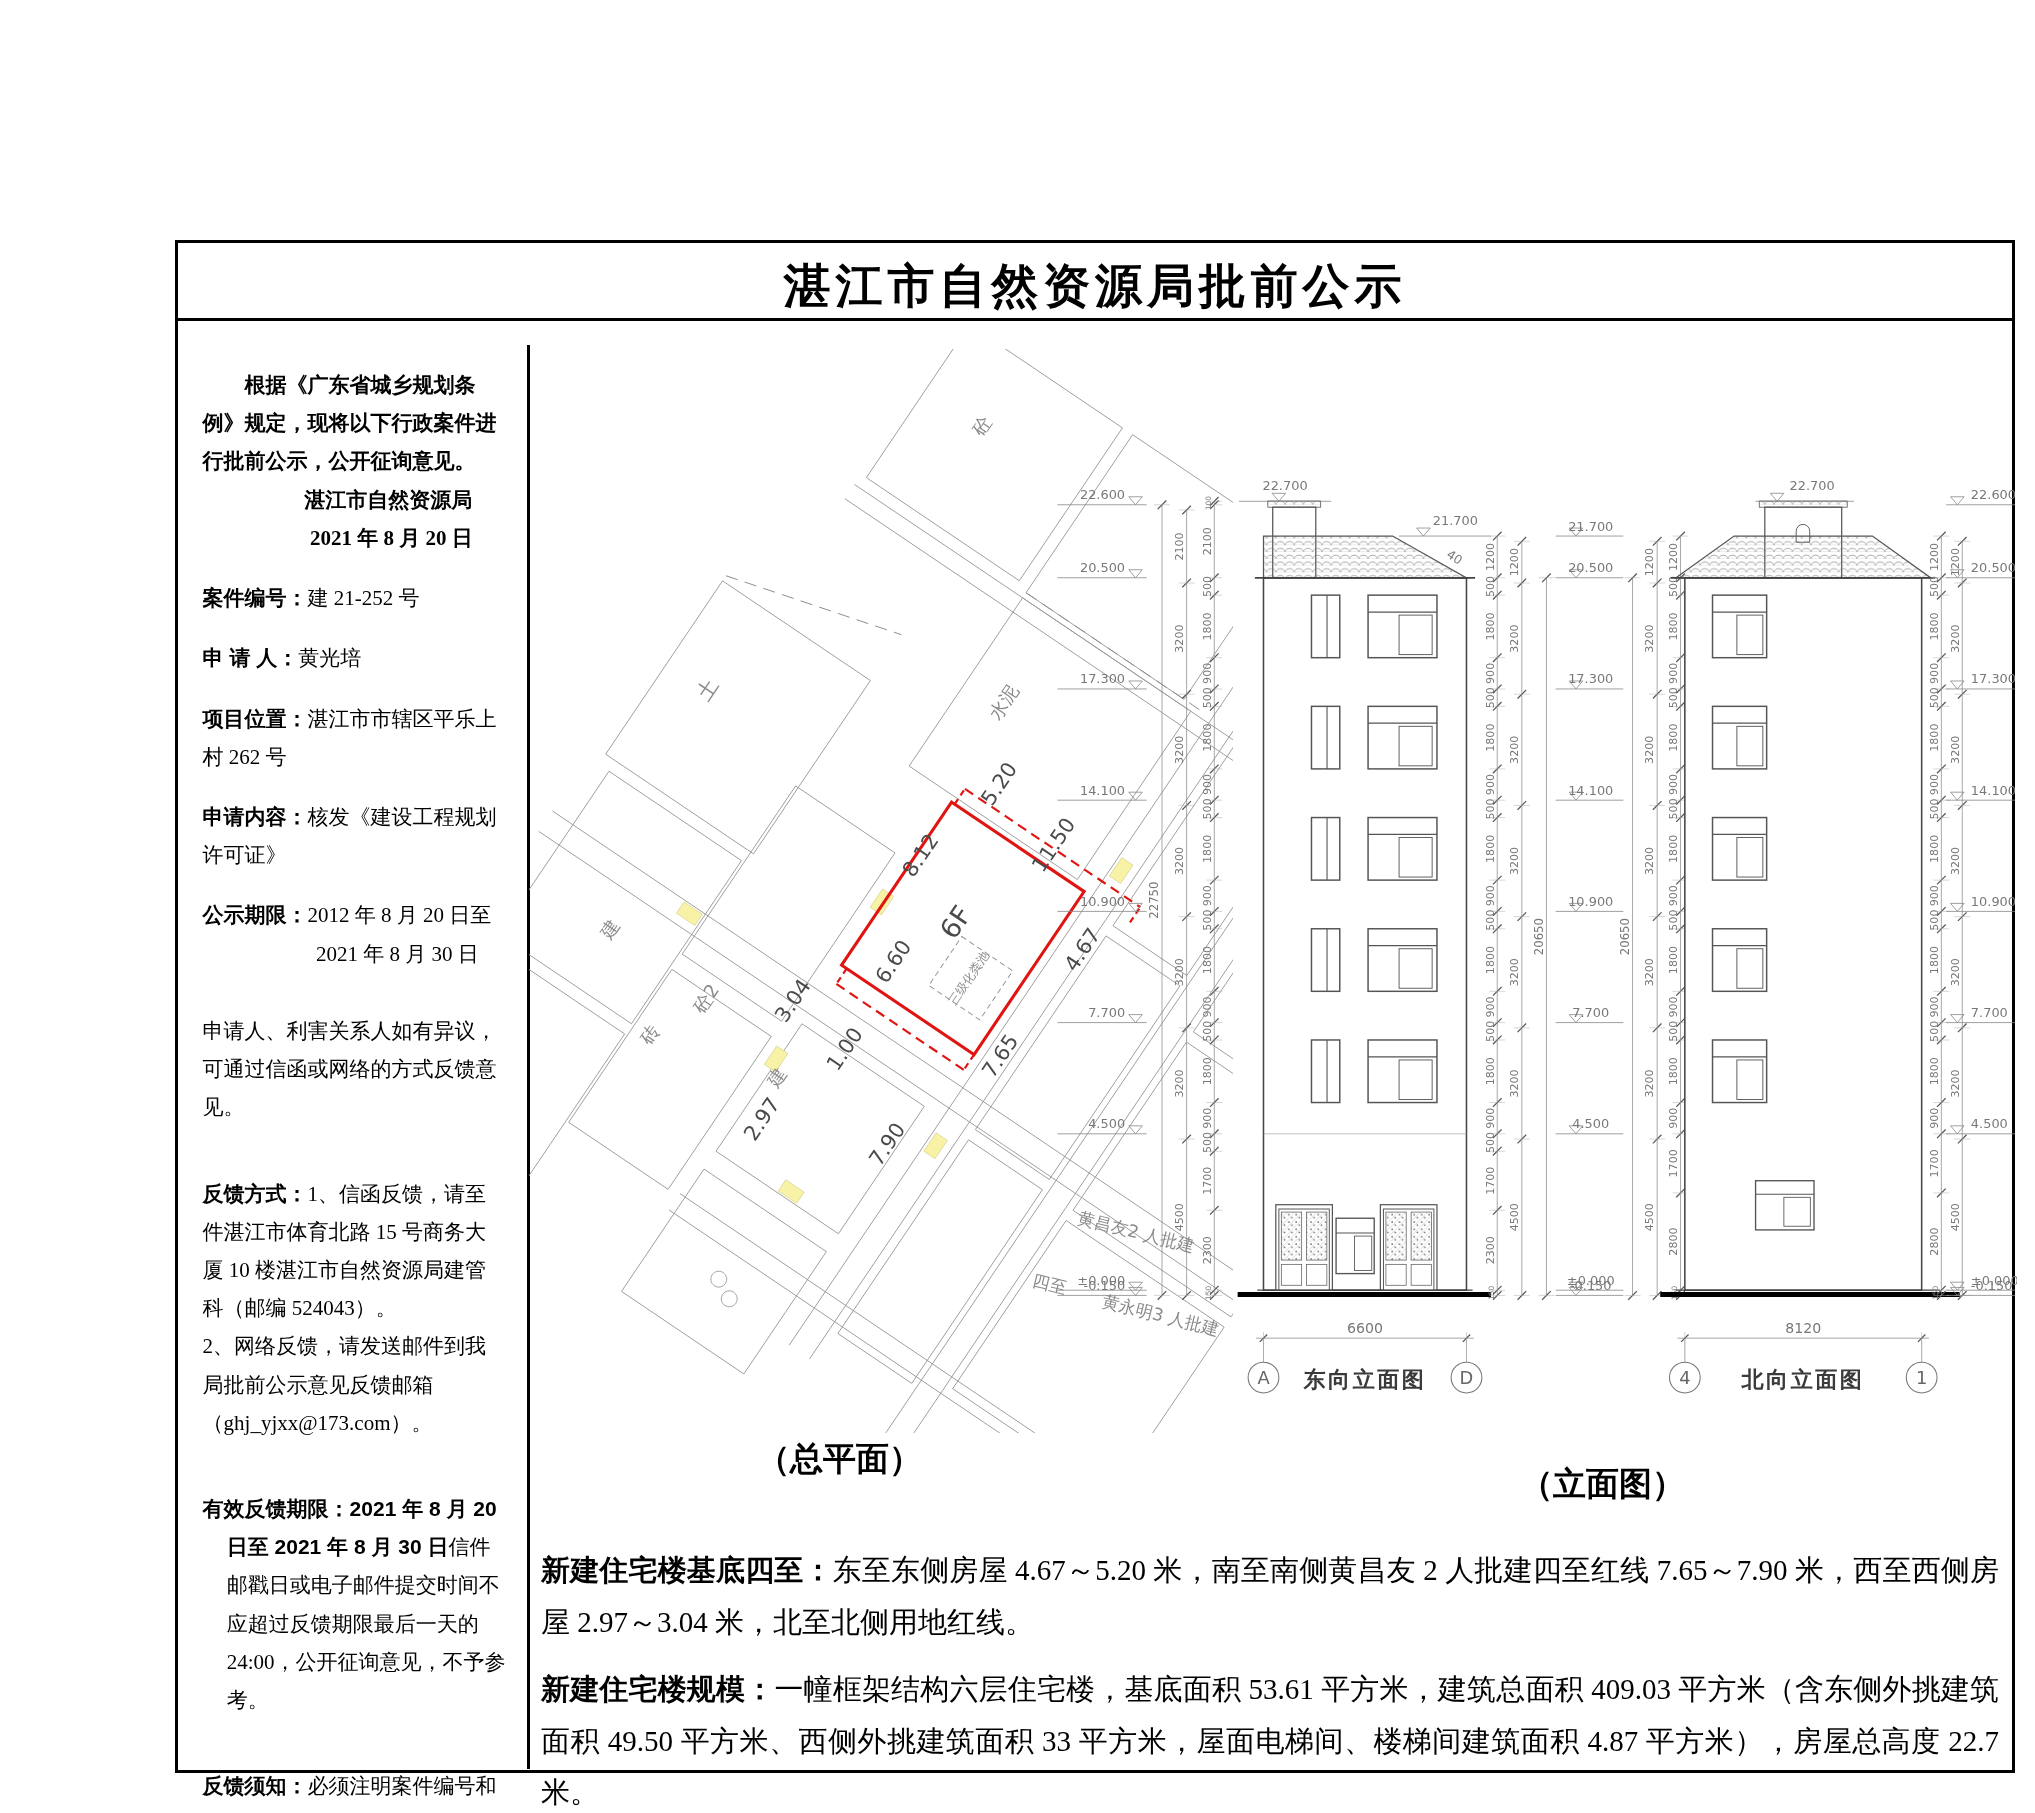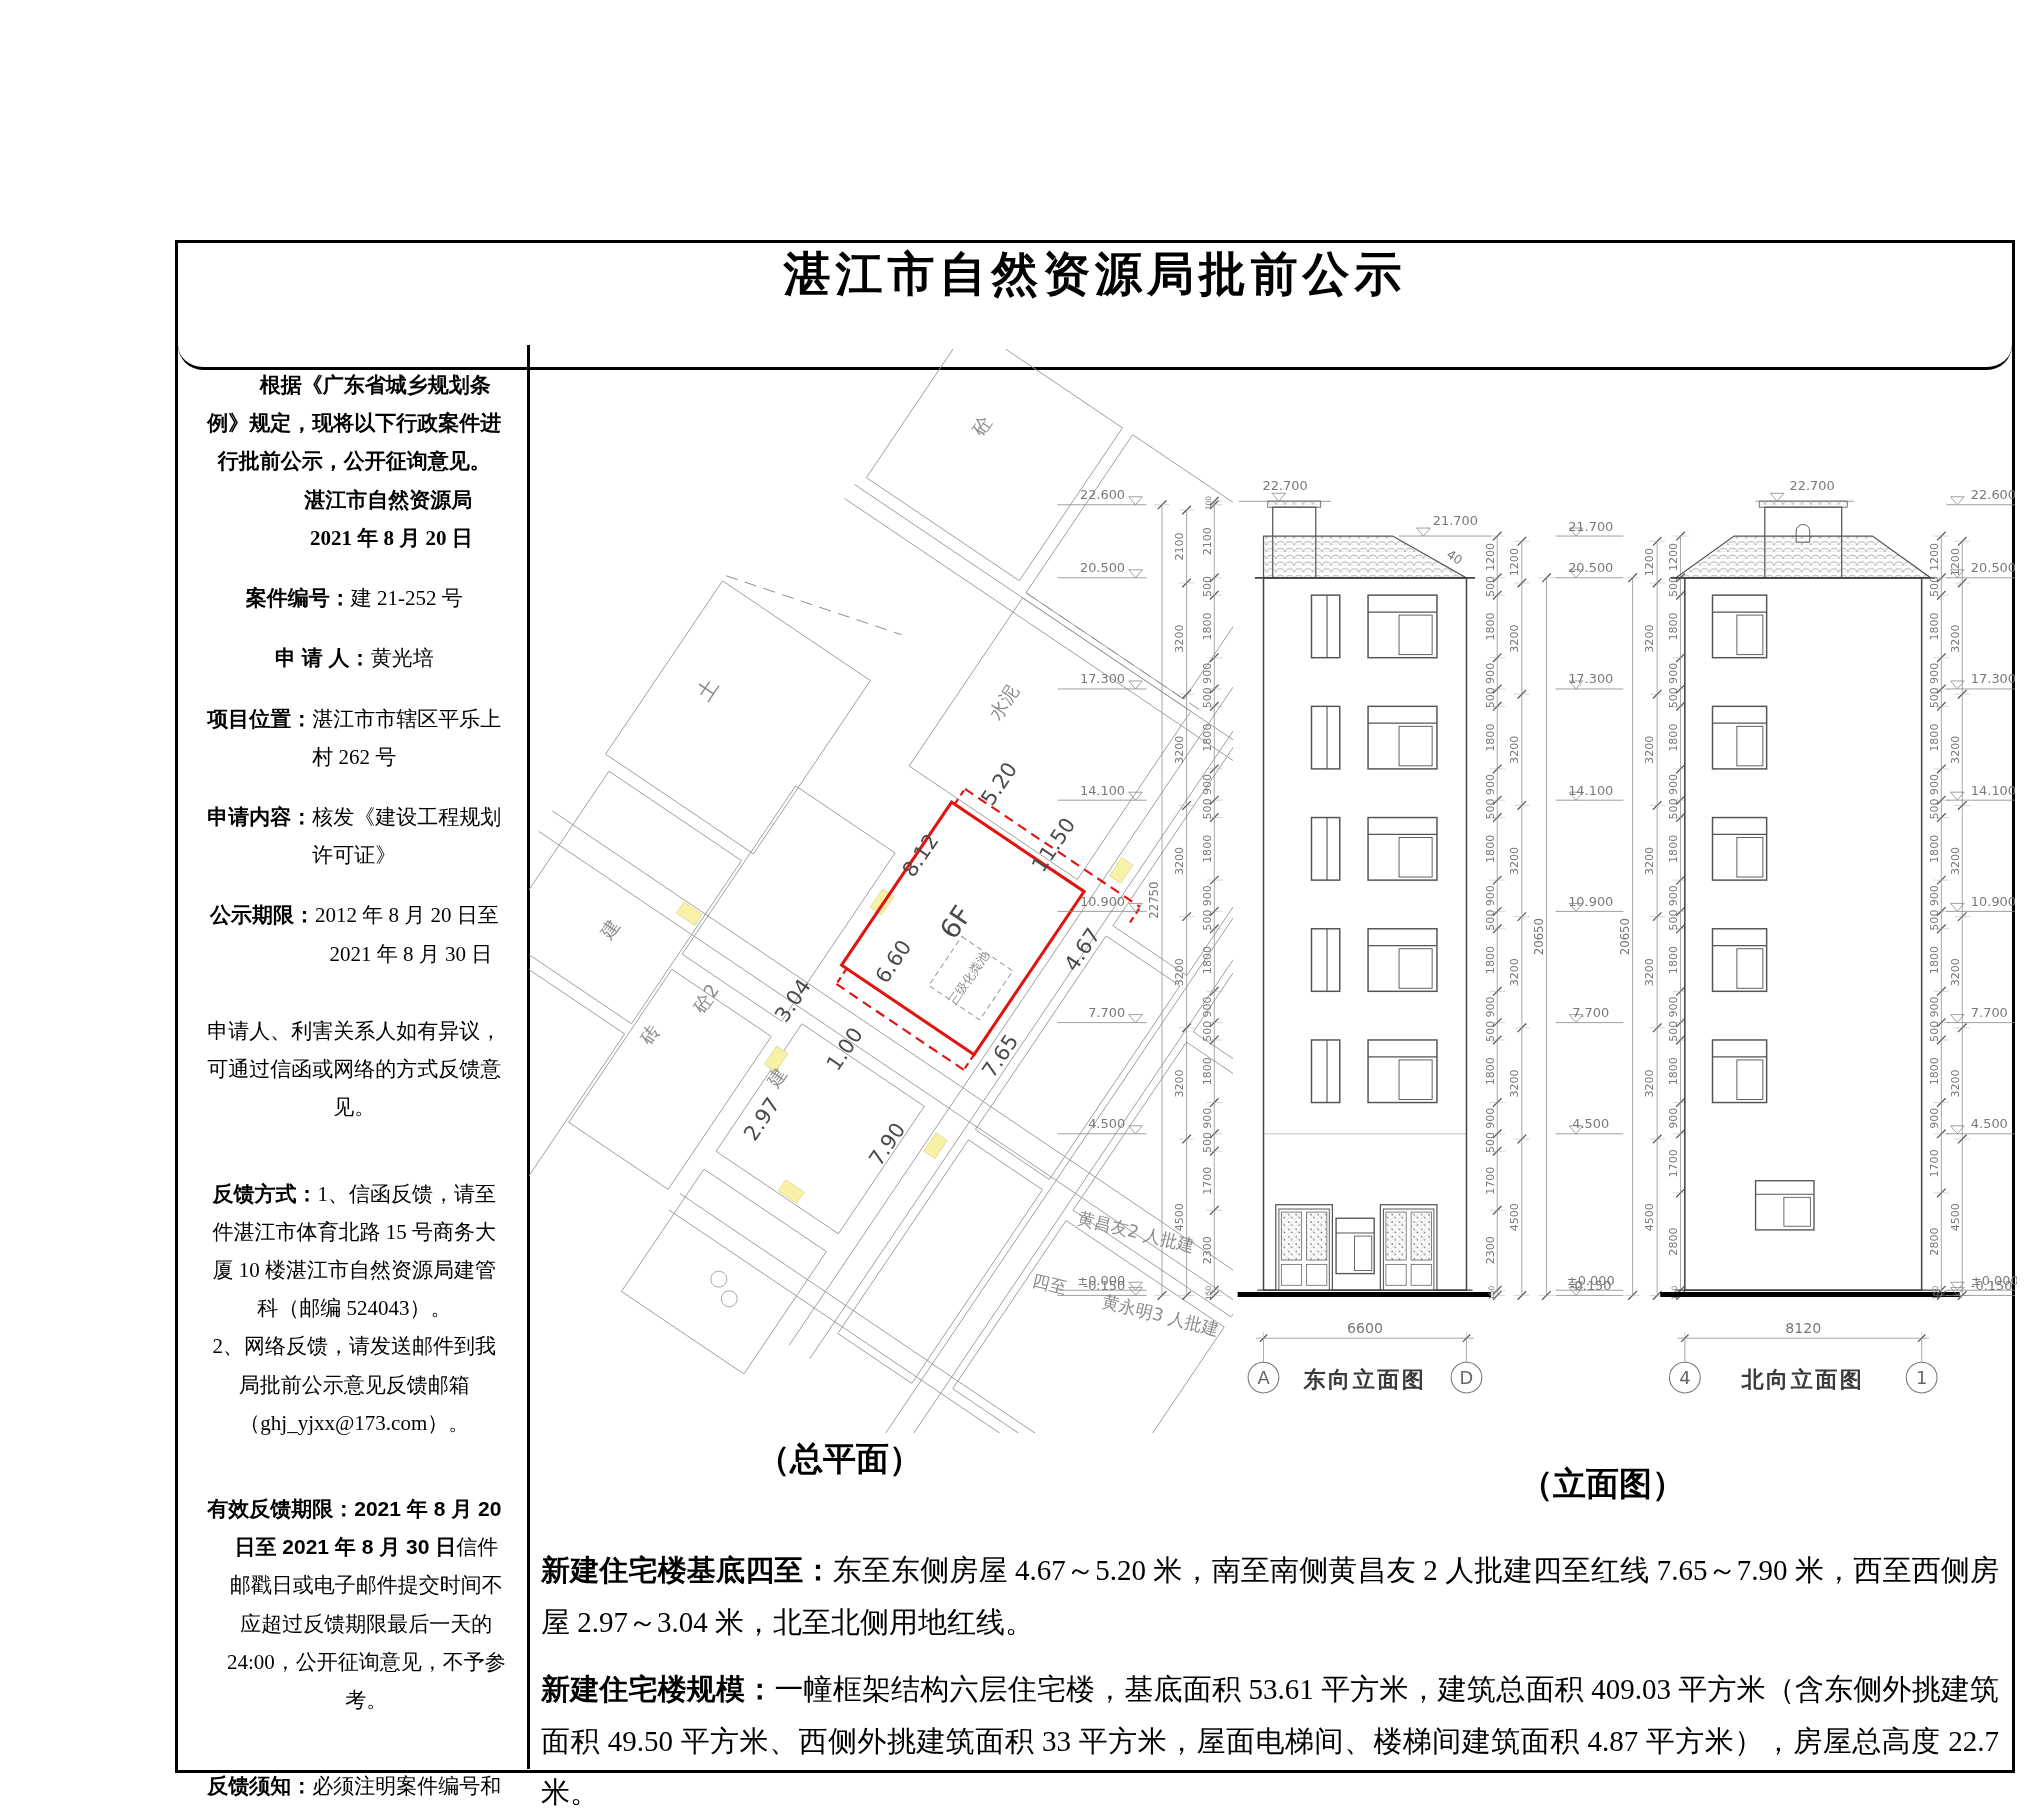--- a/index.html
+++ b/index.html
@@ -1,26 +1,26 @@
 <!DOCTYPE html>
 <html style="font-size:9.8px"><head>
 <meta charset="utf-8">
 <style>
   html,body{margin:0;padding:0;background:#ffffff;}
   .page{position:relative;width:2035px;height:1814px;background:#fff;overflow:hidden;
         font-family:"Liberation Serif",serif;color:#000;}
   .frame{position:absolute;left:175px;top:240px;width:1840px;height:1533px;
          border:3.7px solid #000;box-sizing:border-box;background:#fff;}
-  .titlebar{position:absolute;left:0;top:0;width:100%;height:127px;border-bottom:3.7px solid #000;
-            box-sizing:border-box;display:flex;align-items:flex-start;justify-content:center;border-radius:25px;}
+  .titlebar{position:absolute;left:0;top:0;width:100%;height:78px;border-bottom:3.7px solid #000;
+            box-sizing:border-box;display:flex;align-items:flex-end;justify-content:center;}
   .titlebar h1{margin:0;font-family:"Liberation Sans",sans-serif;font-size:47px;font-weight:bold;
                letter-spacing:4.9px;}
   .sidebar{position:absolute;left:0;top:102px;width:352px;height:1424px;box-sizing:border-box;
            border-right:3.1px solid #000;padding:21px 21px 12.3px 24.6px;font-size:21px;line-height:1.82;}
-  .sb-p{margin:0;text-align:center;}
+  .sb-p{margin:0;}
   .sb-indent{text-indent:2em;font-weight:bold;}
   .sb-agency{font-weight:bold;text-align:center;padding-left:68px;}
   .sb-date{font-weight:bold;text-align:center;padding-left:74px;}
   .sb-field{margin-top:22px;}
   .sb-field b{font-family:"Liberation Sans",sans-serif;}
   .sb-field .cont{padding-left:5.4em;}
   .sb-gap1{margin-top:39px;}
   .sb-gap2{margin-top:48px;}
   .hang{padding-left:1.15em;text-indent:-1.15em;}
   .sb-label{font-weight:bold;font-family:"Liberation Sans",sans-serif;}

